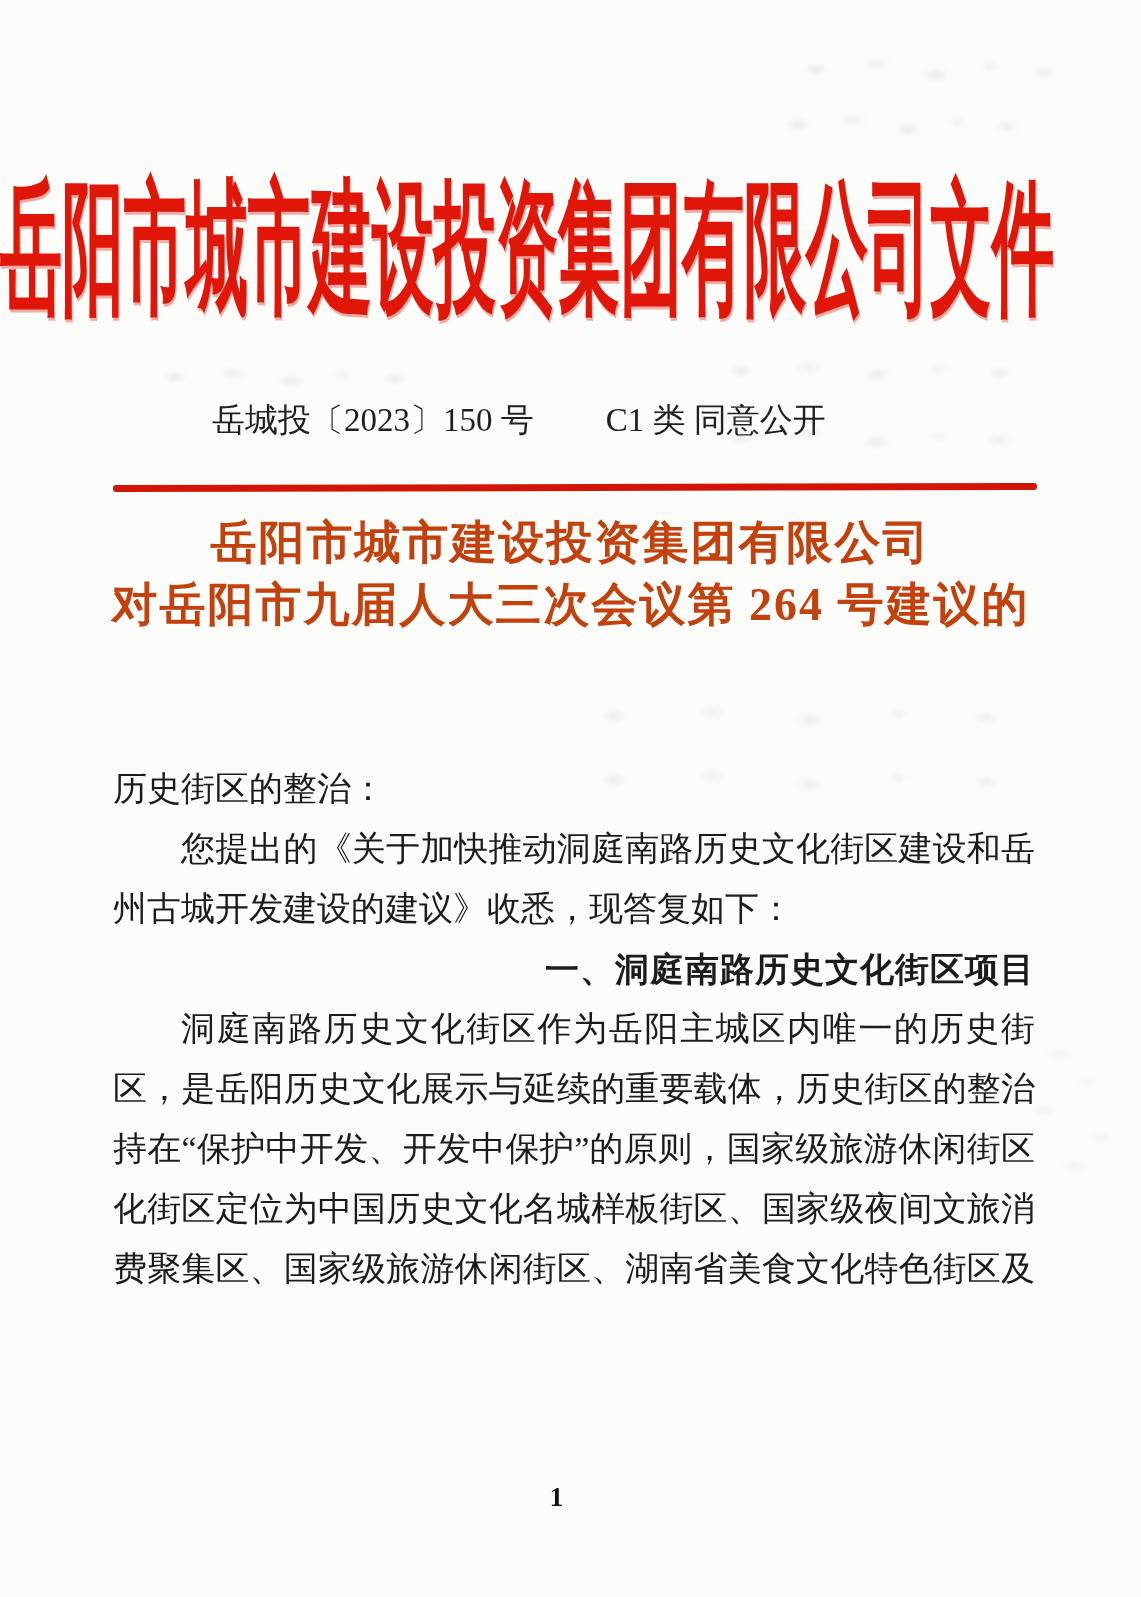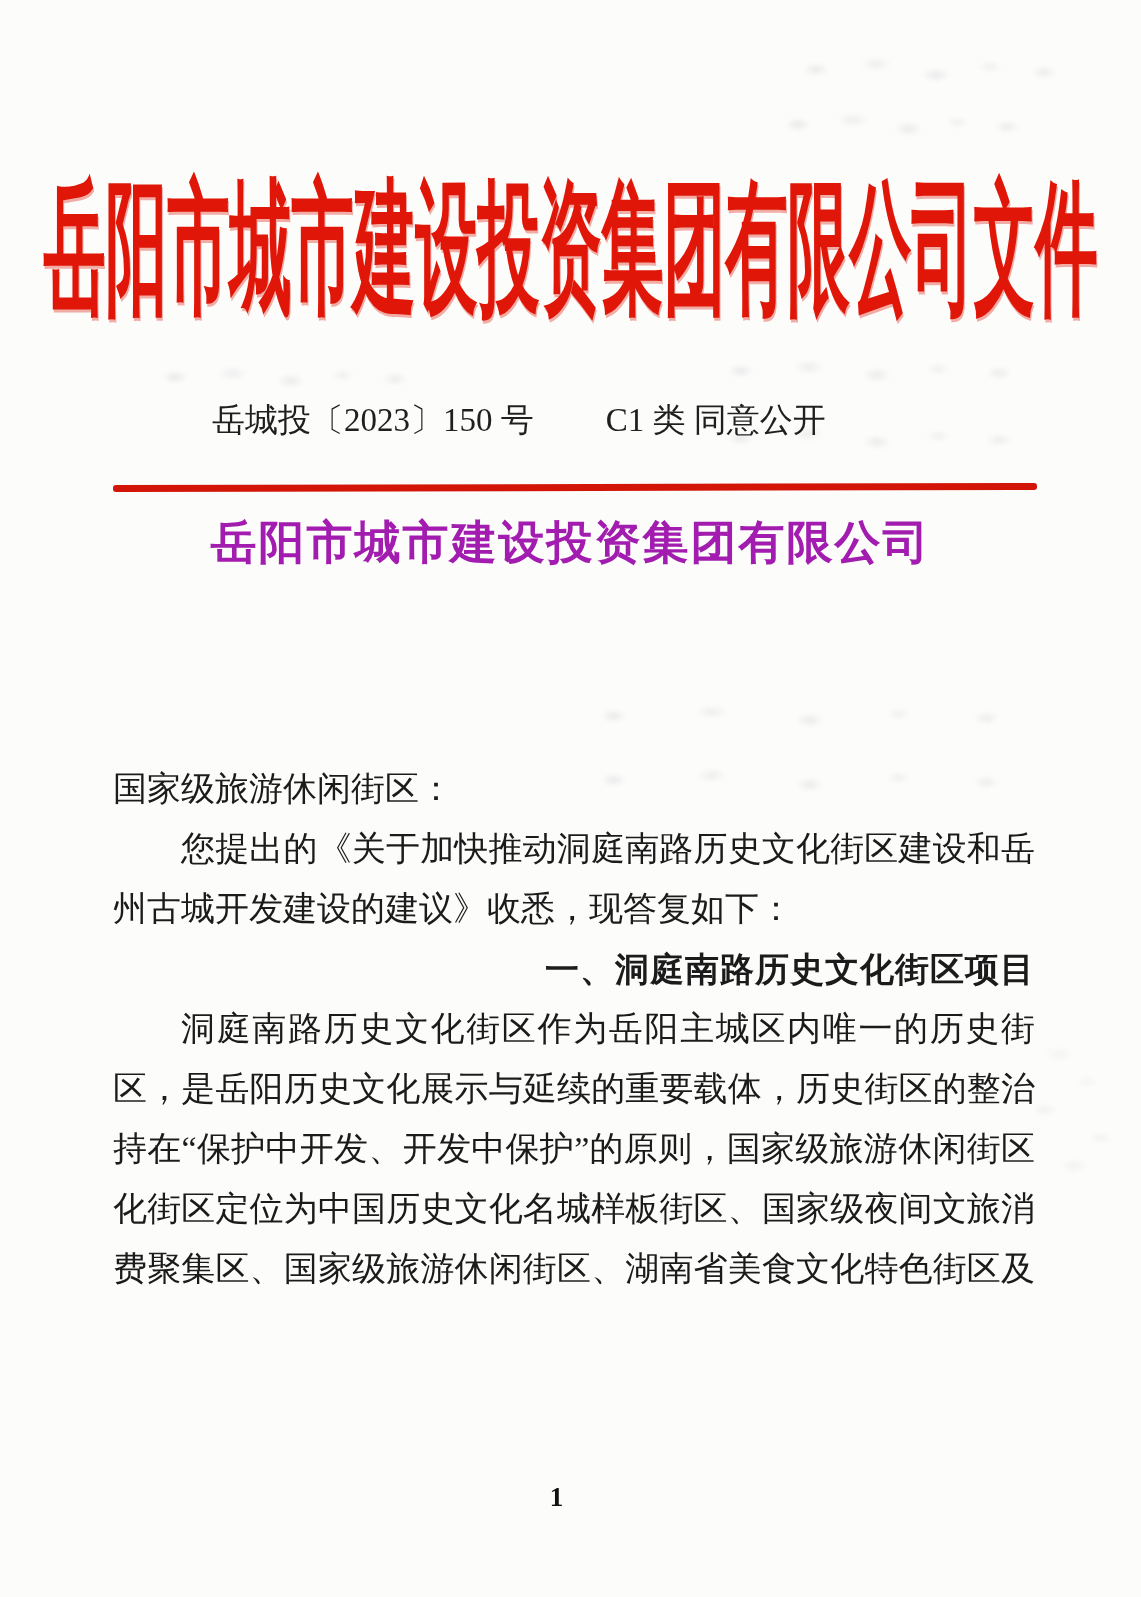--- a/index.html
+++ b/index.html
@@ -14,21 +14,20 @@
     font-family: "Liberation Serif", serif;
     color: #1b1b1b;
   }
 
   
   .banner {
     position: absolute;
     top: 176px;
     left: 0;
     width: 100%;
-    text-align: center;
   }
   .banner-text {
     display: inline-block;
     font-size: 62px;
     line-height: 1;
     font-weight: bold;
     color: var(--header-red, #e01708);
     transform: scaleY(2.35);
     transform-origin: top center;
     white-space: nowrap;
@@ -67,21 +66,21 @@
   .title {
     position: absolute;
     top: 512px;
     left: 0;
     width: 100%;
     text-align: center;
     font-weight: bold;
     font-size: 46px;
     line-height: 62px;
     letter-spacing: 2px;
-    color: #a21caf;
+    color: #c2410c;
   }
 
   
   .body-text {
     position: absolute;
     top: 759px;
     left: 113px;
     width: 922px;
     font-size: 34px;
     color: #1b1b1b;
@@ -149,24 +148,25 @@
 
   <div class="meta-row">
     <span>岳城投〔2023〕150 号</span>
     <span>C1 类 同意公开</span>
   </div>
 
   <div class="red-rule"></div>
 
   <div class="title">
     <div>岳阳市城市建设投资集团有限公司</div>
+    <div>对岳阳市九届人大三次会议第 264 号建议的</div>
   </div>
 
   <div class="body-text" id="body-lines">
-      <div class="body-line">国家级旅游休闲街区：</div>
+      <div class="body-line">历史街区的整治：</div>
       <div class="body-line indent fill">您提出的《关于加快推动洞庭南路历史文化街区建设和岳</div>
       <div class="body-line">州古城开发建设的建议》收悉，现答复如下：</div>
       <div class="body-line indent bold">一、洞庭南路历史文化街区项目</div>
       <div class="body-line indent fill">洞庭南路历史文化街区作为岳阳主城区内唯一的历史街</div>
       <div class="body-line fill">区，是岳阳历史文化展示与延续的重要载体，历史街区的整治</div>
       <div class="body-line fill">持在“保护中开发、开发中保护”的原则，国家级旅游休闲街区</div>
       <div class="body-line fill">化街区定位为中国历史文化名城样板街区、国家级夜间文旅消</div>
       <div class="body-line fill">费聚集区、国家级旅游休闲街区、湖南省美食文化特色街区及</div>
     </div>
 

